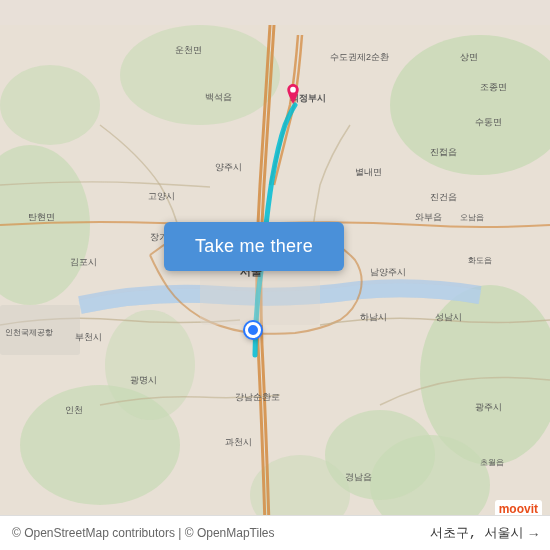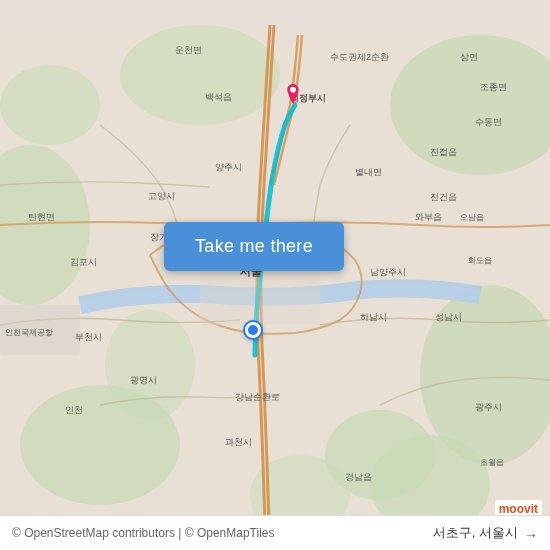--- a/index.html
+++ b/index.html
@@ -96,20 +96,21 @@
       font-size: 12px;
       color: #666;
     }
 
     #route-info {
       display: flex;
       align-items: center;
       gap: 6px;
       font-size: 13px;
       color: #222;
+      font-family: Liberation Mono, monospace;
     }
 
     #from-location {
       font-size: 13px;
       color: #333;
     }
 
     #arrow-icon {
       font-size: 14px;
       color: #555;

